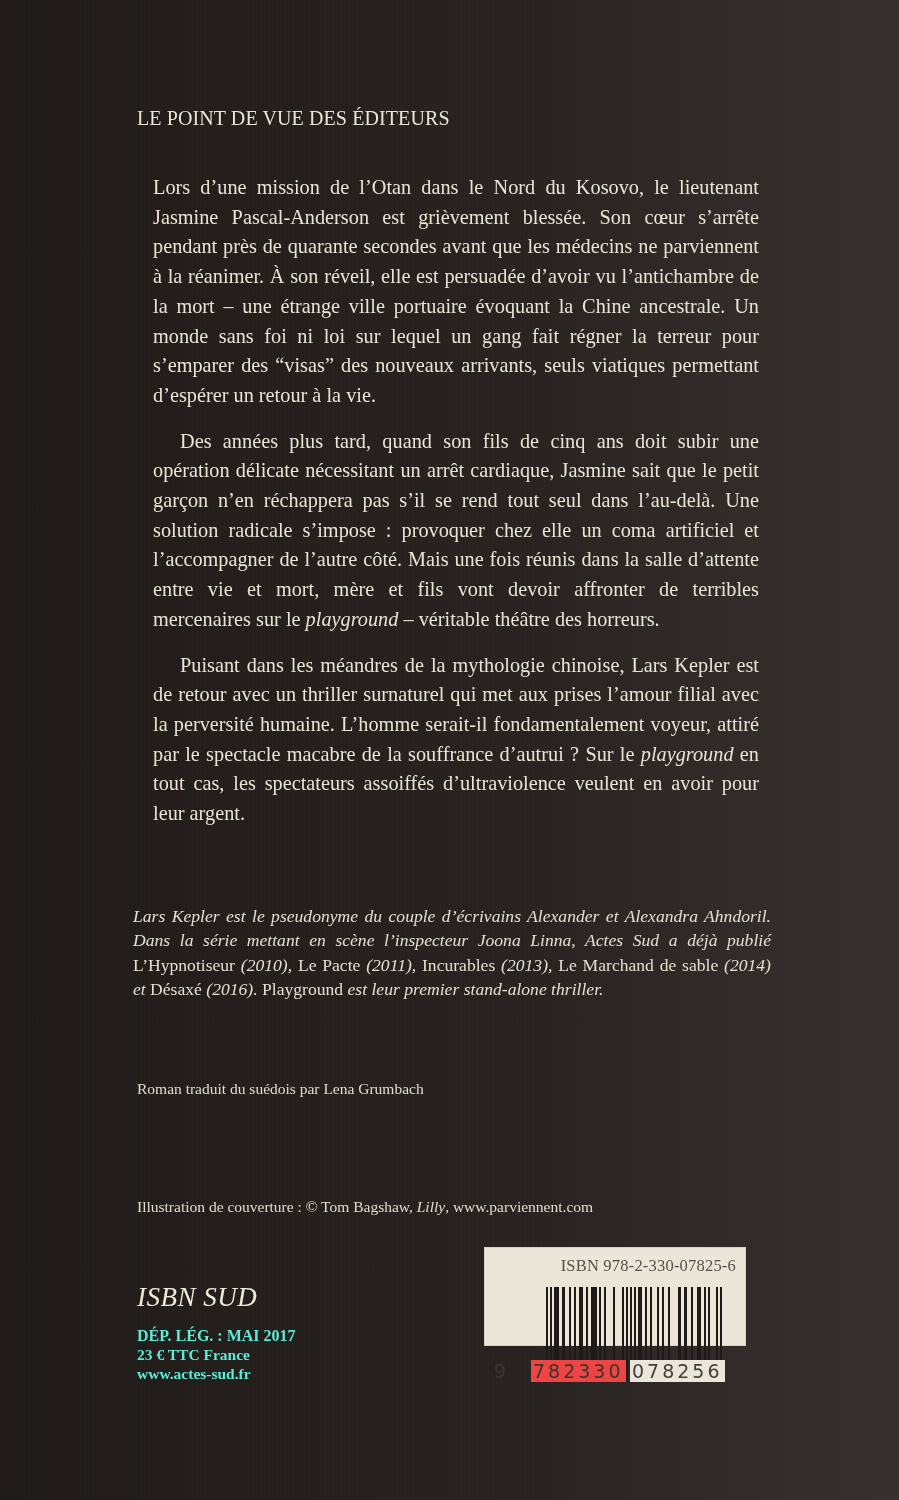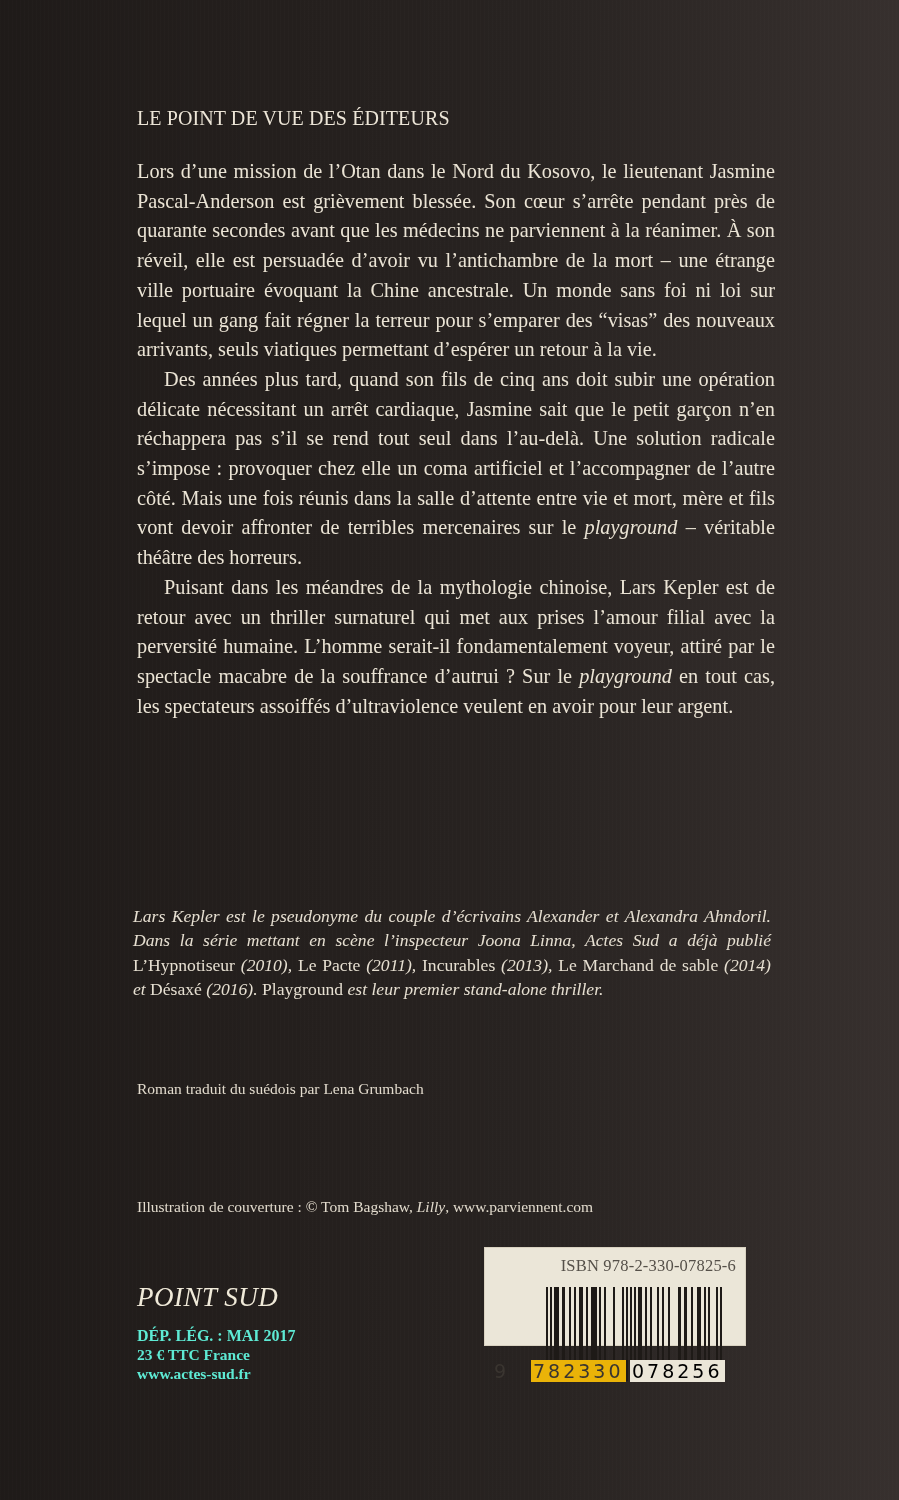--- a/index.html
+++ b/index.html
@@ -14,21 +14,21 @@
   }
   .heading {
     position: absolute; left: 137px; top: 107px;
     font-size: 20px; letter-spacing: 0.1px; color: #ece5d7;
   }
   .body-text {
     position: absolute; left: 137px; top: 157px; width: 638px;
     font-size: 20.3px; line-height: 29.7px; text-align: justify;
     color: #ebe4d5;
   }
-  .body-text p { margin: 0; }
+  .body-text p { margin: 16px; }
   .body-text p + p { text-indent: 27px; }
   .body-text em { font-style: italic; }
   .bio {
     position: absolute; left: 133px; top: 904px; width: 638px;
     font-size: 17.6px; line-height: 24.3px; text-align: justify;
     color: #e6dfd1;
   }
   .bio .it { font-style: italic; }
   .translator {
     position: absolute; left: 137px; top: 1080px;
@@ -62,46 +62,46 @@
   }
   .bars svg { display: block; }
   .bc-digit-lead {
     position: absolute; left: 10px; top: 113px;
     font-family: "DejaVu Sans", "Liberation Sans", sans-serif;
     font-size: 19px; color: #3a3530;
   }
   .bc-digits-left {
     position: absolute; left: 47px; top: 113px; letter-spacing: 3px;
     font-family: "DejaVu Sans", "Liberation Sans", sans-serif;
-    font-size: 19px; color: #3a3530; background: #eab308; padding: 0 2px;
+    font-size: 19px; color: #3a3530; background: #ef4444; padding: 0 2px;
   }
   .bc-digits-right {
     position: absolute; left: 146px; top: 113px; letter-spacing: 3px;
     font-family: "DejaVu Sans", "Liberation Sans", sans-serif;
-    font-size: 19px; color: #000000; background: #ebe6d8; padding: 0 2px;
+    font-size: 19px; color: #404040; background: #ebe6d8; padding: 0 2px;
   }
 </style>
 </head>
 <body>
 
 <div class="heading">LE POINT DE VUE DES ÉDITEURS</div>
 
 <div class="body-text">
   <p>Lors d’une mission de l’Otan dans le Nord du Kosovo, le lieutenant Jasmine Pascal-Anderson est grièvement blessée. Son cœur s’arrête pendant près de quarante secondes avant que les médecins ne parviennent à la réanimer. À son réveil, elle est persuadée d’avoir vu l’antichambre de la mort – une étrange ville portuaire évoquant la Chine ancestrale. Un monde sans foi ni loi sur lequel un gang fait régner la terreur pour s’emparer des “visas” des nouveaux arrivants, seuls viatiques permettant d’espérer un retour à la vie.</p>
   <p><span>Des années plus tard, quand son fils de cinq ans doit subir une opération délicate nécessitant un arrêt cardiaque, Jasmine sait que le petit garçon n’en réchappera pas s’il se rend tout seul dans l’au-delà. Une solution radicale s’impose : provoquer chez elle un coma artificiel et l’accompagner de l’autre côté. Mais une fois réunis dans la salle d’attente entre vie et mort, mère et fils vont devoir affronter de terribles mercenaires sur le </span><em>playground</em><span> – véritable théâtre des horreurs.</span></p>
   <p><span>Puisant dans les méandres de la mythologie chinoise, Lars Kepler est de retour avec un thriller surnaturel qui met aux prises l’amour filial avec la perversité humaine. L’homme serait-il fondamentalement voyeur, attiré par le spectacle macabre de la souffrance d’autrui ? Sur le </span><em>playground</em><span> en tout cas, les spectateurs assoiffés d’ultraviolence veulent en avoir pour leur argent.</span></p>
 </div>
 
 <div class="bio"><span class="it">Lars Kepler est le pseudonyme du couple d’écrivains Alexander et Alexandra Ahndoril. Dans la série mettant en scène l’inspecteur Joona Linna, Actes Sud a déjà publié </span><span>L’Hypnotiseur</span><span class="it"> (2010), </span><span>Le Pacte</span><span class="it"> (2011), </span><span>Incurables</span><span class="it"> (2013), </span><span>Le Marchand de sable</span><span class="it"> (2014) et </span><span>Désaxé</span><span class="it"> (2016). </span><span>Playground</span><span class="it"> est leur premier stand-alone thriller.</span></div>
 
 <div class="translator">Roman traduit du suédois par Lena Grumbach</div>
 
 <div class="credit"><span>Illustration de couverture :  © Tom Bagshaw, </span><em>Lilly</em><span>, www.parviennent.com</span></div>
 
-<div class="publisher-logo">POINT SUD</div>
+<div class="publisher-logo">ISBN SUD</div>
 
 <div class="imprint">
   <div>DÉP. LÉG. : MAI 2017</div>
   <div>23 € TTC France</div>
   <div>www.actes-sud.fr</div>
 </div>
 
 <div class="barcode-box">
   <div class="isbn-text">ISBN 978-2-330-07825-6</div>
   <div class="bars">

